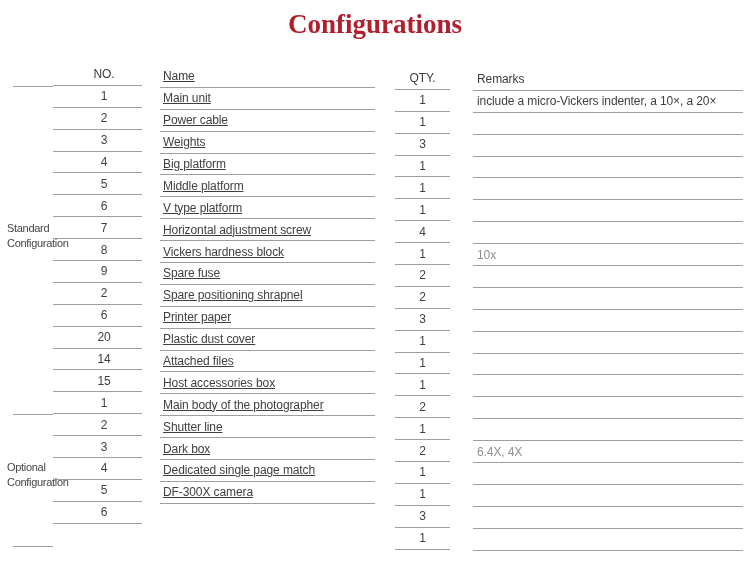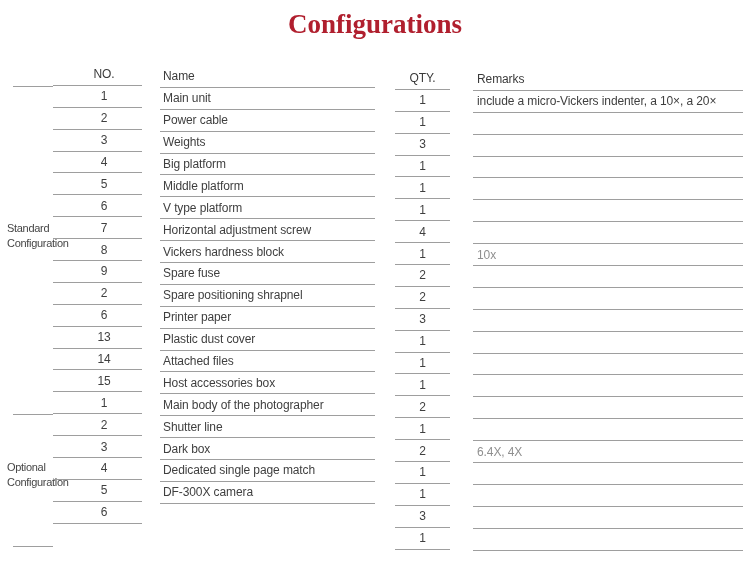--- a/index.html
+++ b/index.html
@@ -43,21 +43,21 @@
     border-bottom: 1px solid var(--line-color, #9e9e9e);
     display: flex;
     align-items: center;
     font-size: 12px;
     letter-spacing: -0.1px;
     white-space: nowrap;
     overflow: visible;
   }
   .hcell { font-size: 12px; color: #3a3a3a; }
   #col-no .cell      { justify-content: center; padding-left: 13px; }
-  #col-name .cell    { padding-left: 3px; }
+  #col-name .cell    { padding-left: 3px; text-decoration: underline; }
   #col-qty .cell     { justify-content: center; }
   #col-remarks .cell { padding-left: 4px; }
   #col-remarks .cell.muted { color: var(--muted-color, #8f8f8f); }
 
   .left-line {
     position: absolute;
     left: 13px;
     width: 40px;
     height: 1px;
     background: var(--line-color, #9e9e9e);
@@ -106,21 +106,21 @@
           <div class="cell">2</div>
           <div class="cell">3</div>
           <div class="cell">4</div>
           <div class="cell">5</div>
           <div class="cell">6</div>
           <div class="cell">7</div>
           <div class="cell">8</div>
           <div class="cell">9</div>
           <div class="cell">2</div>
           <div class="cell">6</div>
-          <div class="cell">13</div>
+          <div class="cell">20</div>
           <div class="cell">14</div>
           <div class="cell">15</div>
           <div class="cell">1</div>
           <div class="cell">2</div>
           <div class="cell">3</div>
           <div class="cell">4</div>
           <div class="cell">5</div>
           <div class="cell">6</div>
         </div>
     </div>

